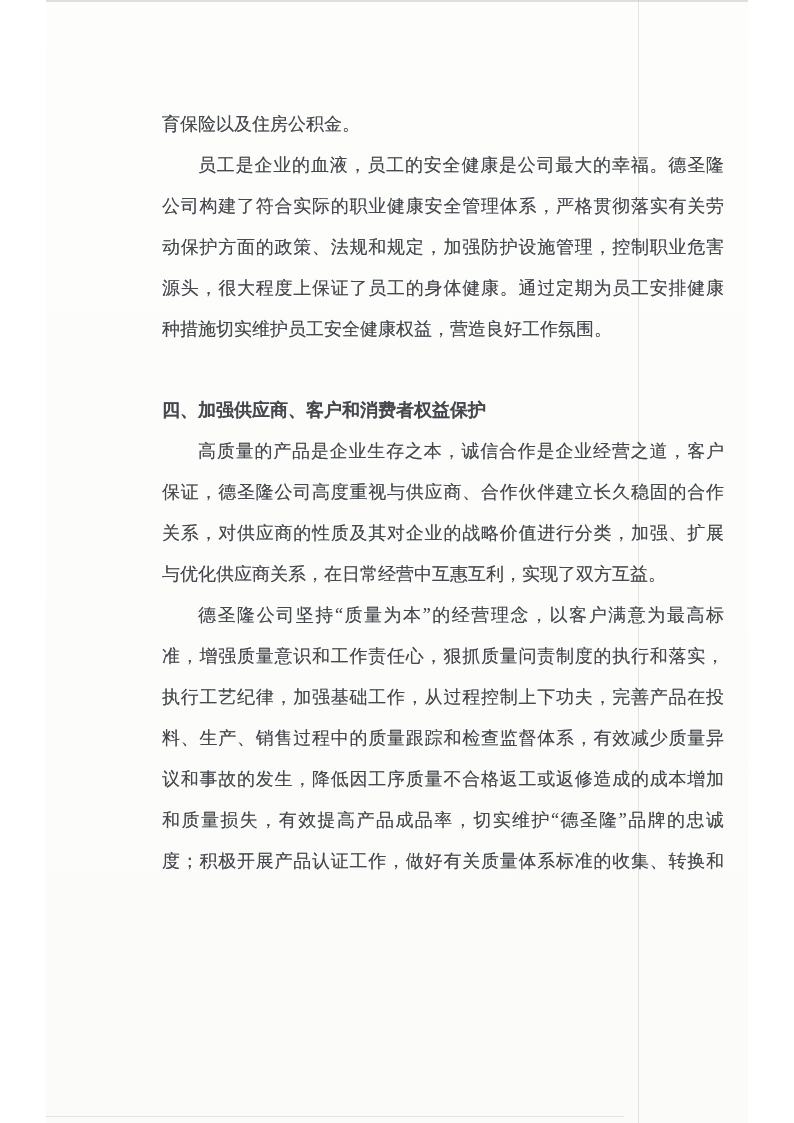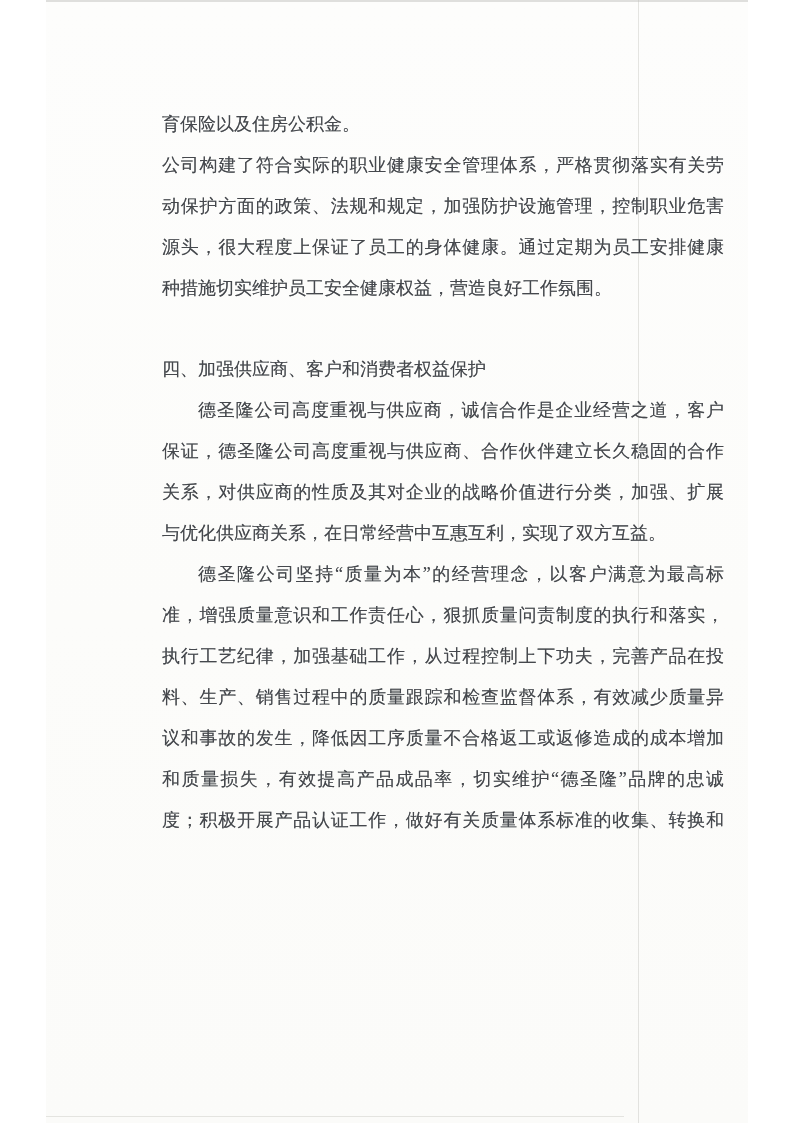--- a/index.html
+++ b/index.html
@@ -48,43 +48,44 @@
   
   .j {
     text-align: justify;
     text-align-last: justify;
     -moz-text-align-last: justify;
   }
   
   .in { text-indent: 36px; }
   
   .gap { margin-top: 40px; }
-  .heading { font-size: 18px; font-weight: normal; }
+  .heading { font-size: 18px; font-weight: bold; }
 </style>
 </head>
 <body>
 
 <div class="page">
 
   <div class="edge-top"></div>
   <div class="scan-line-v"></div>
   <div class="edge-bottom"></div>
 
   <main class="doc">
 
     <p class="l">育保险以及住房公积金。</p>
 
+    <p class="l j in">员工是企业的血液，员工的安全健康是公司最大的幸福。德圣隆</p>
     <p class="l j">公司构建了符合实际的职业健康安全管理体系，严格贯彻落实有关劳</p>
     <p class="l j">动保护方面的政策、法规和规定，加强防护设施管理，控制职业危害</p>
     <p class="l j">源头，很大程度上保证了员工的身体健康。通过定期为员工安排健康</p>
     <p class="l">种措施切实维护员工安全健康权益，营造良好工作氛围。</p>
 
     <h2 class="l heading gap">四、加强供应商、客户和消费者权益保护</h2>
 
-    <p class="l j in">德圣隆公司高度重视与供应商，诚信合作是企业经营之道，客户</p>
+    <p class="l j in">高质量的产品是企业生存之本，诚信合作是企业经营之道，客户</p>
     <p class="l j">保证，德圣隆公司高度重视与供应商、合作伙伴建立长久稳固的合作</p>
     <p class="l j">关系，对供应商的性质及其对企业的战略价值进行分类，加强、扩展</p>
     <p class="l">与优化供应商关系，在日常经营中互惠互利，实现了双方互益。</p>
 
     <p class="l j in">德圣隆公司坚持“质量为本”的经营理念，以客户满意为最高标</p>
     <p class="l j">准，增强质量意识和工作责任心，狠抓质量问责制度的执行和落实，</p>
     <p class="l j">执行工艺纪律，加强基础工作，从过程控制上下功夫，完善产品在投</p>
     <p class="l j">料、生产、销售过程中的质量跟踪和检查监督体系，有效减少质量异</p>
     <p class="l j">议和事故的发生，降低因工序质量不合格返工或返修造成的成本增加</p>
     <p class="l j">和质量损失，有效提高产品成品率，切实维护“德圣隆”品牌的忠诚</p>

